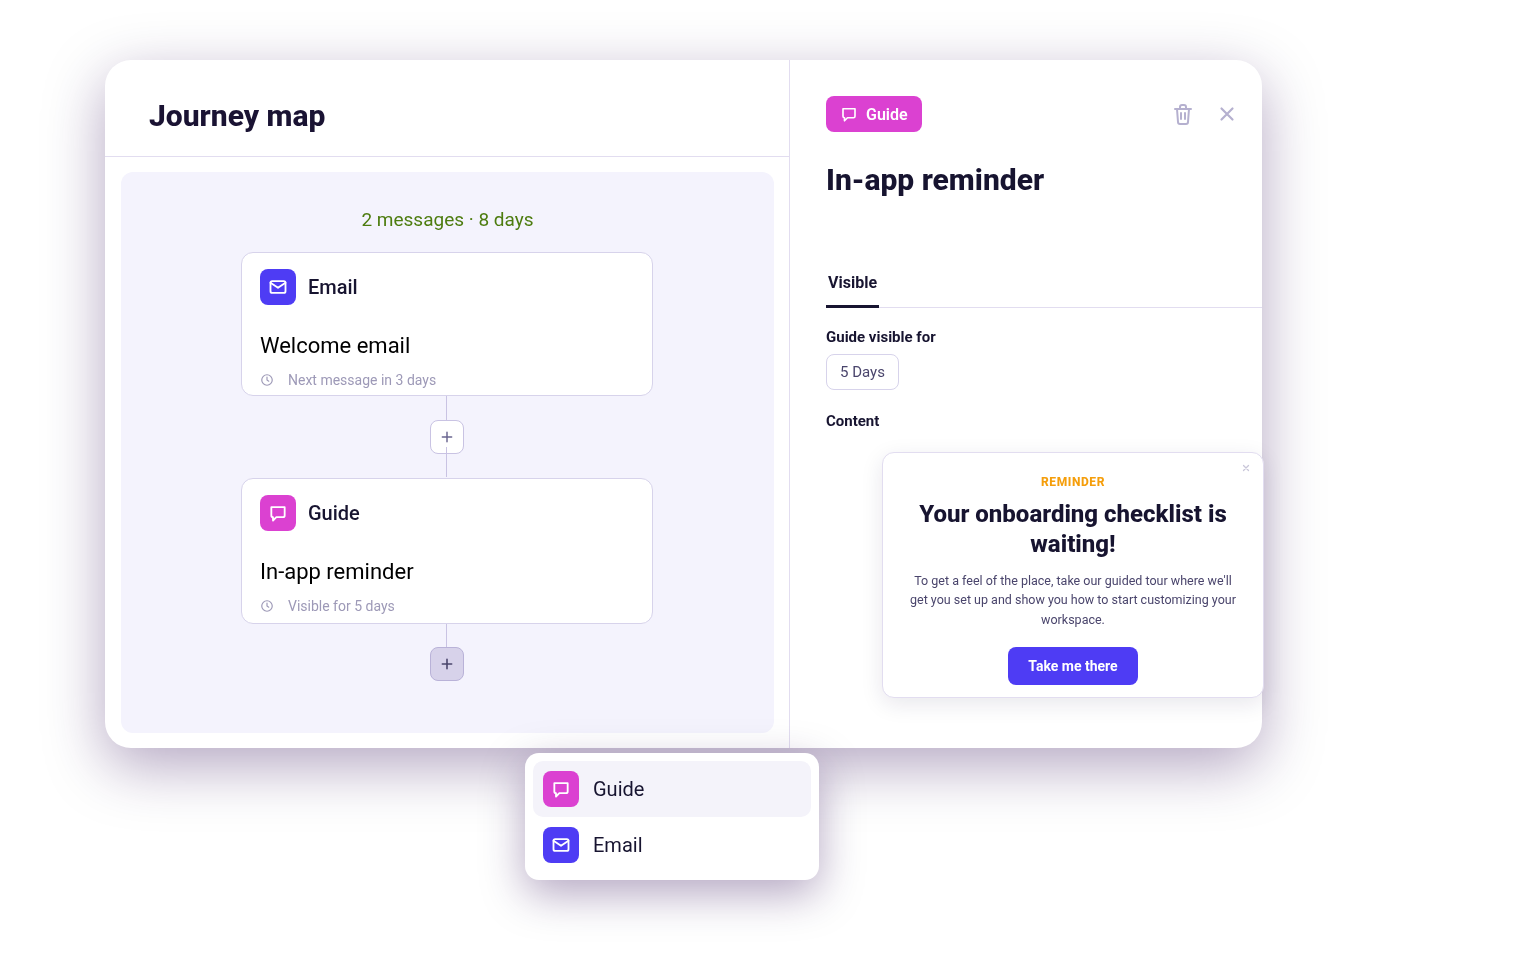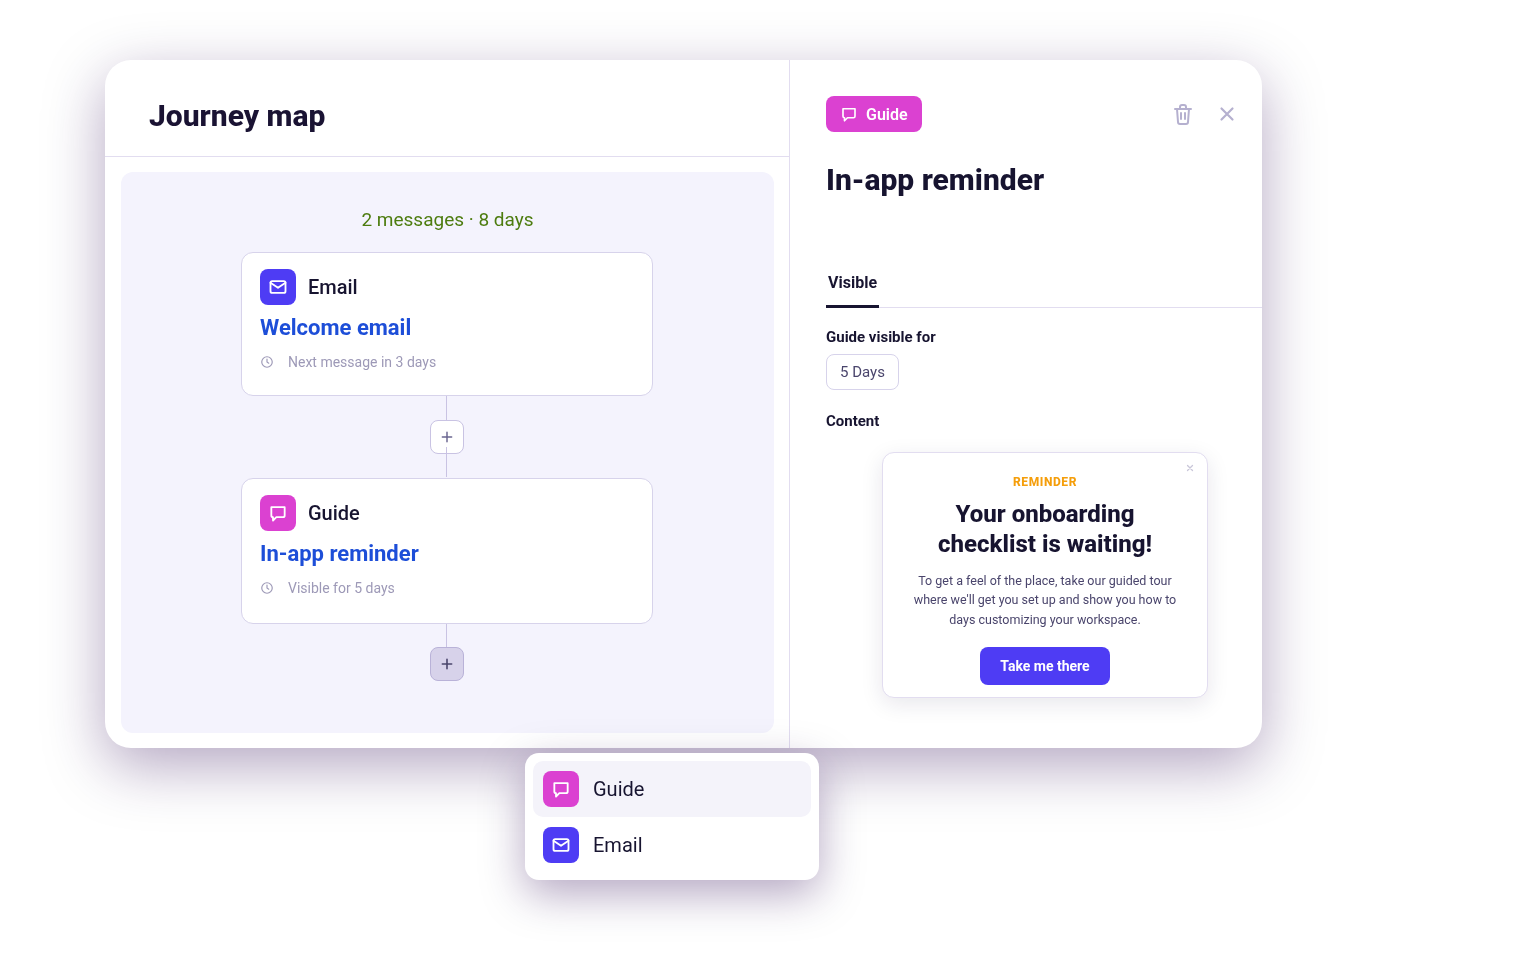--- a/index.html
+++ b/index.html
@@ -32,21 +32,21 @@
     position: absolute; left: 120px; width: 412px; background: #fff; border: 1px solid #d7d3eb;
     border-radius: 12px; padding: 14px 18px 16px 18px;
   }
   .card-email { top: 80px; height: 144px; }
   .card-guide { top: 306px; height: 146px; }
   .card-header { display: flex; align-items: center; gap: 12px; margin-top: 2px; }
   .icon-box { width: 36px; height: 36px; border-radius: 8px; display: flex; align-items: center; justify-content: center; }
   .icon-email-bg { background: #4e3cf4; }
   .icon-guide-bg { background: #db41d1; }
   .card-type { font-size: 20px; font-weight: 500; color: #171430; }
-  .card-title { margin-top: 10px; font-size: 22px; font-weight: 700; color: #1d4ed8; }
+  .card-title { margin-top: 28px; font-size: 22px; font-weight: 400; color: #000000; }
   .card-meta { margin-top: 14px; display: flex; align-items: center; gap: 14px; color: #9d99b7; font-size: 14px; }
   .connector { position: absolute; left: 325px; width: 1px; background: #c9c3e3; }
   .conn-a1 { top: 224px; height: 30px; }
   .conn-a2 { top: 275px; height: 30px; }
   .conn-b1 { top: 452px; height: 25px; }
   .plus-btn {
     position: absolute; left: 309px; width: 34px; height: 34px; border-radius: 8px;
     display: flex; align-items: center; justify-content: center; font-size: 22px; font-weight: 400;
   }
   .plus-mid { top: 248px; border: 1.5px solid #c9c3e3; background: #fff; color: #6a6590; }
@@ -88,21 +88,21 @@
     border-bottom: 3px solid #171430; padding: 0 2px; font-size: 16px;
   }
   .section-label { position: absolute; left: 36px; font-weight: 700; color: #171430; font-size: 15px; }
   .label-visible-for { top: 268px; }
   .duration-field {
     position: absolute; left: 36px; top: 294px; height: 36px; padding: 0 13px; border: 1px solid #d7d3eb; border-radius: 8px;
     display: flex; align-items: center; color: #4a456c; font-size: 15px;
   }
   .label-content { top: 352px; }
   .preview-card {
-    position: absolute; left: 92px; top: 392px; width: 326px; height: 246px;
+    position: absolute; left: 92px; top: 392px; width: 382px; height: 246px;
     border: 1px solid #e2ddf0; border-radius: 12px; background: #fff;
     box-shadow: 0 6px 22px rgba(30,20,70,0.10);
     padding: 22px 26px 20px 26px; text-align: center;
   }
   .preview-close { position: absolute; right: 12px; top: 10px; color: #c9c6d9; font-size: 12px; }
   .preview-eyebrow { color: #f59e0b; font-weight: 800; font-size: 12px; letter-spacing: 0.6px; }
   .preview-heading { margin-top: 10px; font-size: 24px; font-weight: 800; color: #171430; line-height: 1.25; }
   .preview-body { margin-top: 12px; font-size: 12.5px; color: #4a456c; line-height: 1.55; }
   .preview-cta {
     margin-top: 18px; display: inline-flex; align-items: center; justify-content: center;
@@ -220,21 +220,21 @@
       <div class="section-label label-content">Content</div>
 
       <div class="preview-card">
         <div class="preview-close">
           <svg width="10" height="10" viewBox="0 0 24 24" fill="none" stroke="#c9c6d9" stroke-width="3" stroke-linecap="round">
               <path d="M6 6l12 12M18 6L6 18"></path>
             </svg>
         </div>
         <div class="preview-eyebrow">REMINDER</div>
         <div class="preview-heading">Your onboarding checklist is waiting!</div>
-        <div class="preview-body">To get a feel of the place, take our guided tour where we'll get you set up and show you how to days customizing your workspace.</div>
+        <div class="preview-body">To get a feel of the place, take our guided tour where we'll get you set up and show you how to start customizing your workspace.</div>
         <div class="preview-cta">Take me there</div>
       </div>
     </div>
 
     <div class="popup-menu">
       <div class="popup-item hovered">
         <div class="icon-box icon-guide-bg">
           <svg width="20" height="20" viewBox="0 0 24 24" fill="none" stroke="#fff" stroke-width="2.2" stroke-linecap="round" stroke-linejoin="round">
             <path d="M4 5h16v10a2 2 0 0 1-2 2H10l-4 4v-4H6a2 2 0 0 1-2-2V5z"></path>
           </svg>

